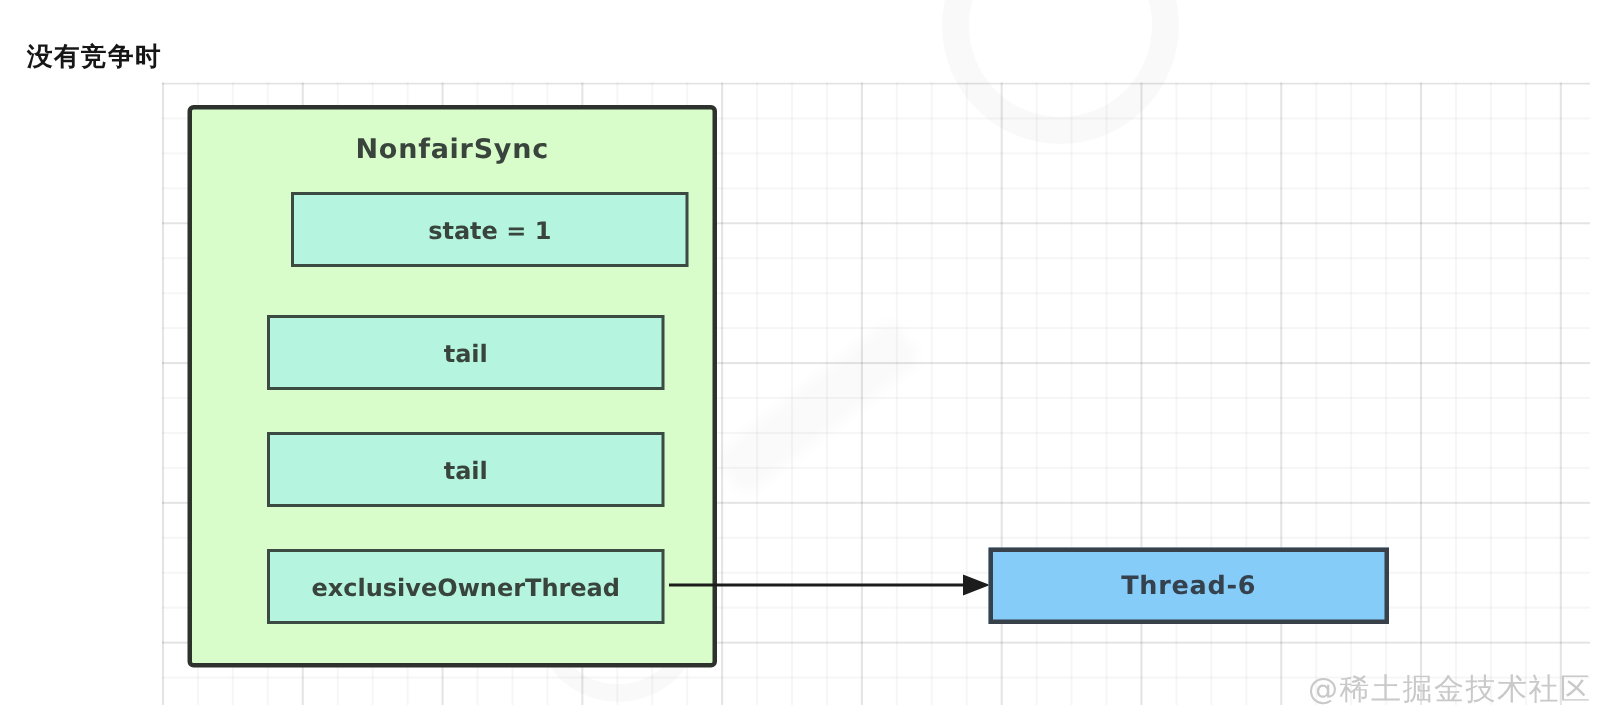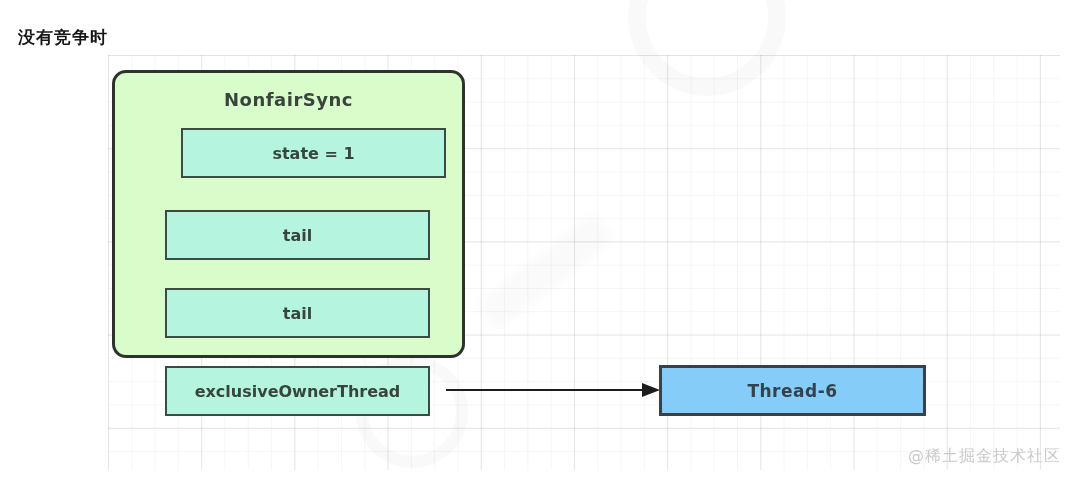--- a/index.html
+++ b/index.html
@@ -62,28 +62,28 @@
     width: 150px;
     height: 34px;
     background: rgba(0,0,0,0.018);
     transform: rotate(-38deg);
     filter: blur(4px);
     border-radius: 8px;
   }
 
   .class-box {
     position: absolute;
-    left: 112px;
+    left: 125px;
     top: 70px;
     width: 353px;
-    height: 288px;
+    height: 375px;
     box-sizing: border-box;
     background: var(--class-fill, #d9fdca);
     border: 3px solid var(--box-border, #2d332c);
-    border-radius: 14px;
+    border-radius: 4px;
   }
   .class-title {
     position: absolute;
     left: 0;
     top: 16px;
     width: 100%;
     text-align: center;
     font-size: 18px;
     font-weight: bold;
     color: var(--text, #39443d);
@@ -132,21 +132,21 @@
     font-size: 17px;
     font-weight: bold;
     color: #35424d;
     letter-spacing: 0.5px;
   }
 
   .watermark {
     position: absolute;
     right: 6px;
     top: 446px;
-    font-size: 16px;
+    font-size: 20px;
     color: var(--watermark-text, #c9c9c9);
     letter-spacing: 1px;
   }
 </style>
 </head>
 <body>
 
 <div class="canvas">
 
   <div class="heading">没有竞争时</div>

